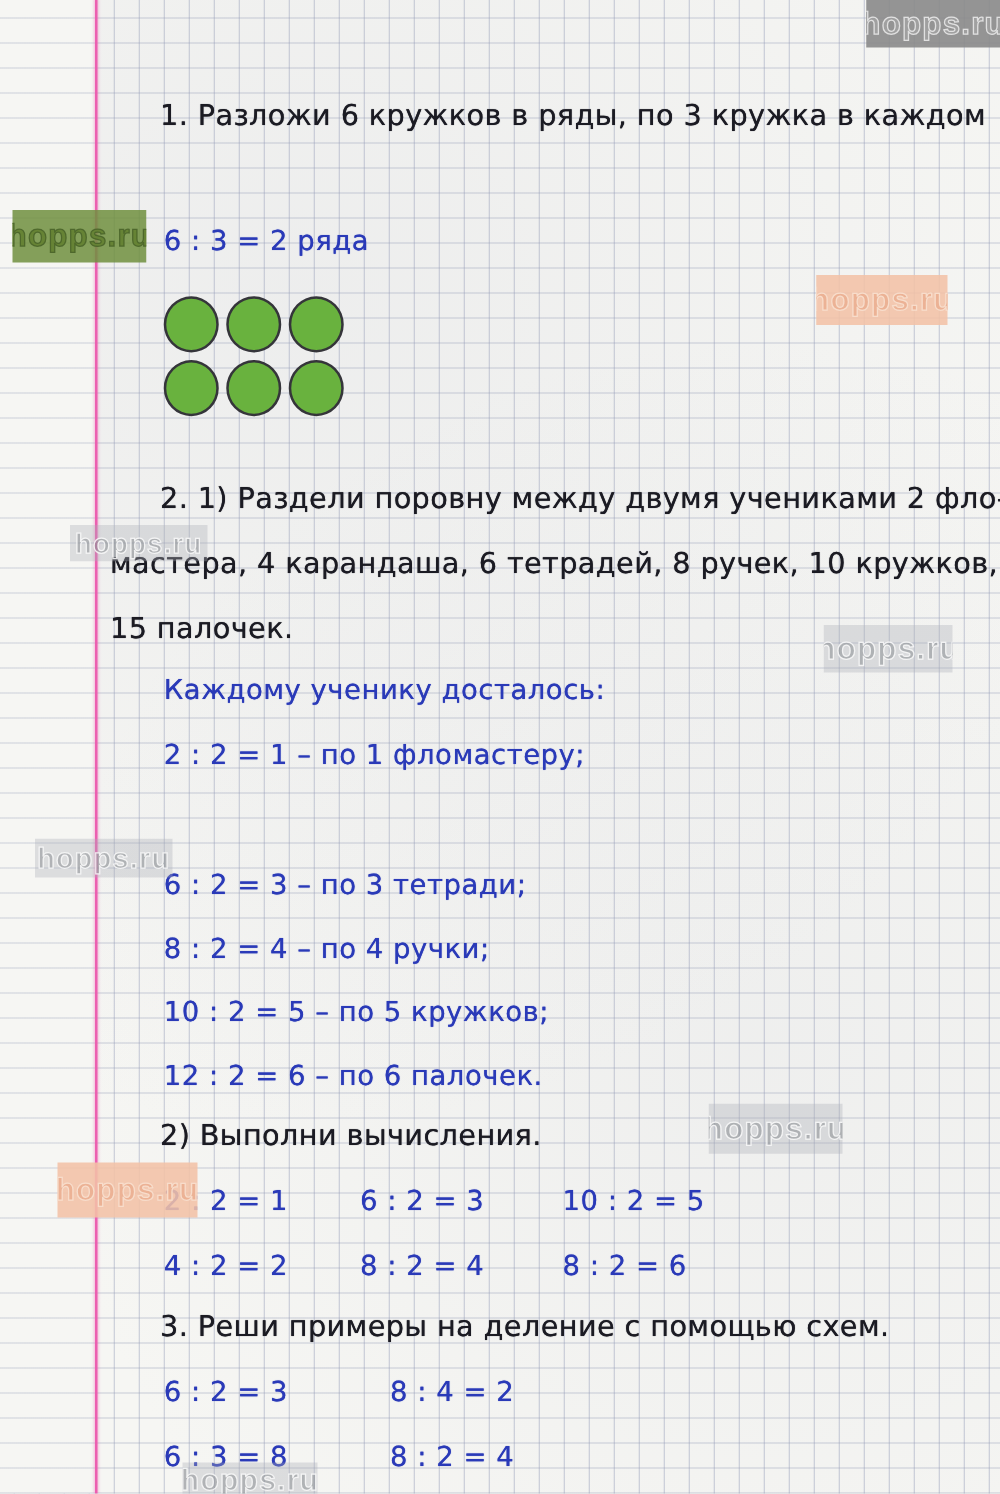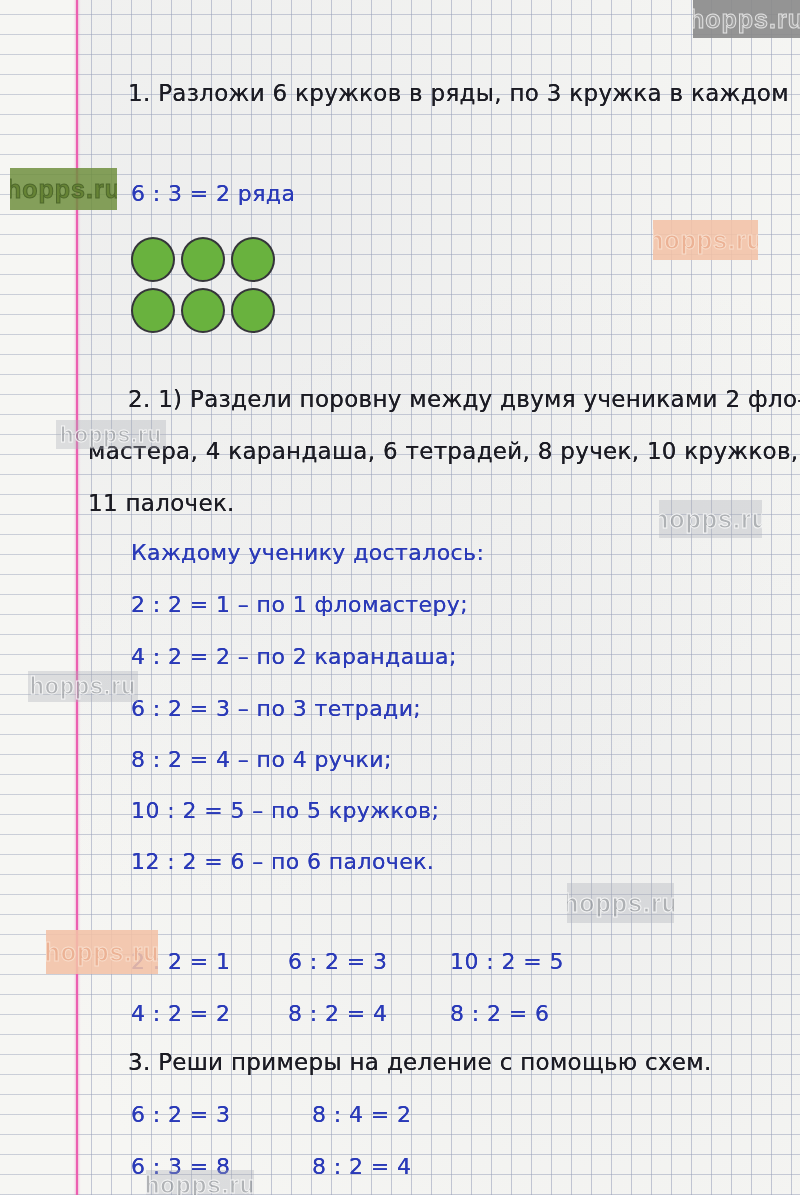--- a/index.html
+++ b/index.html
@@ -64,28 +64,28 @@
       </div>
       <div class="circle-row">
         <div class="green-circle" style="background: rgb(105, 178, 62);"></div>
         <div class="green-circle" style="background: rgb(105, 178, 62);"></div>
         <div class="green-circle" style="background: rgb(105, 178, 62);"></div>
       </div>
     </div>
 
   <span class="ink black" style="left:128px;top:385px">2. 1) Раздели поровну между двумя учениками 2 фло-</span>
   <span class="ink black" style="left:88px;top:437px">мастера, 4 карандаша, 6 тетрадей, 8 ручек, 10 кружков,</span>
-  <span class="ink black" style="left:88px;top:489px">11 палочек.</span>
+  <span class="ink black" style="left:88px;top:489px">15 палочек.</span>
   <span class="ink blue" style="left:131px;top:539px">Каждому ученику досталось:</span>
   <span class="ink blue" style="left:131px;top:591px">2 : 2 = 1 – по 1 фломастеру;</span>
-  <span class="ink blue" style="left:131px;top:643px">4 : 2 = 2 – по 2 карандаша;</span>
   <span class="ink blue" style="left:131px;top:695px">6 : 2 = 3 – по 3 тетради;</span>
   <span class="ink blue" style="left:131px;top:746px">8 : 2 = 4 – по 4 ручки;</span>
   <span class="ink blue" style="left:131px;top:797px">10 : 2 = 5 – по 5 кружков;</span>
   <span class="ink blue" style="left:131px;top:848px">12 : 2 = 6 – по 6 палочек.</span>
+  <span class="ink black" style="left:128px;top:895px">2) Выполни вычисления.</span>
   <span class="ink blue" style="left:131px;top:948px">2 : 2 = 1</span>
   <span class="ink blue" style="left:288px;top:948px">6 : 2 = 3</span>
   <span class="ink blue" style="left:450px;top:948px">10 : 2 = 5</span>
   <span class="ink blue" style="left:131px;top:1000px">4 : 2 = 2</span>
   <span class="ink blue" style="left:288px;top:1000px">8 : 2 = 4</span>
   <span class="ink blue" style="left:450px;top:1000px">8 : 2 = 6</span>
 
   <span class="ink black" style="left:128px;top:1048px">3. Реши примеры на деление с помощью схем.</span>
   <span class="ink blue" style="left:131px;top:1101px">6 : 2 = 3</span>
   <span class="ink blue" style="left:312px;top:1101px">8 : 4 = 2</span>

